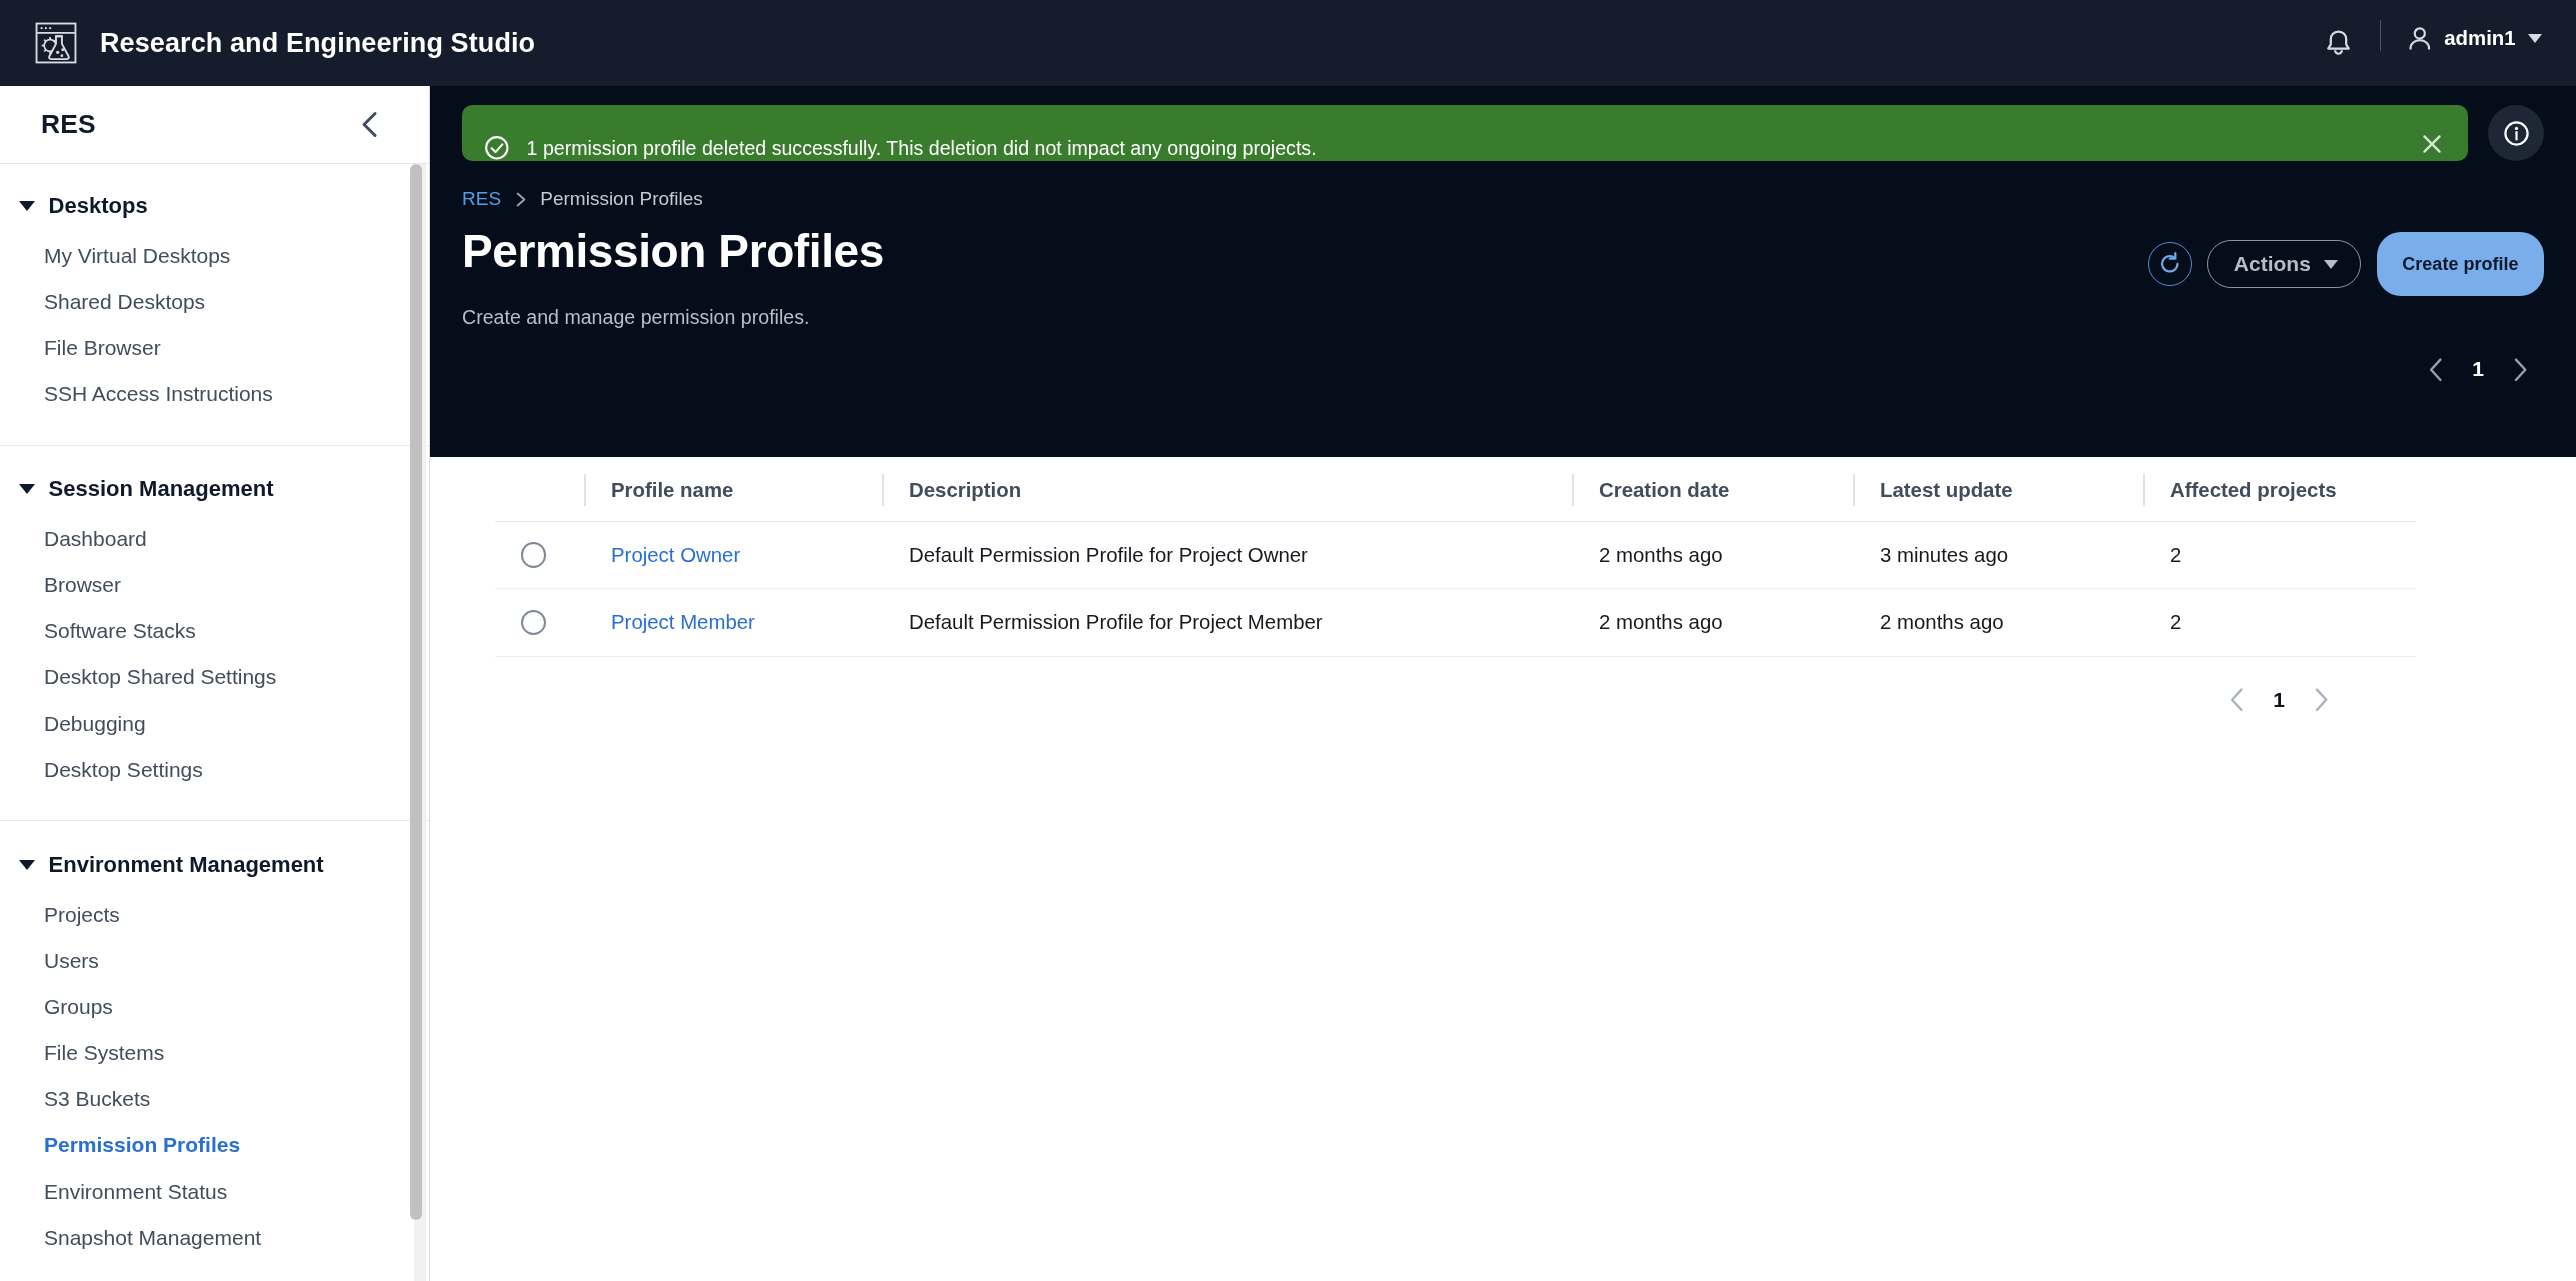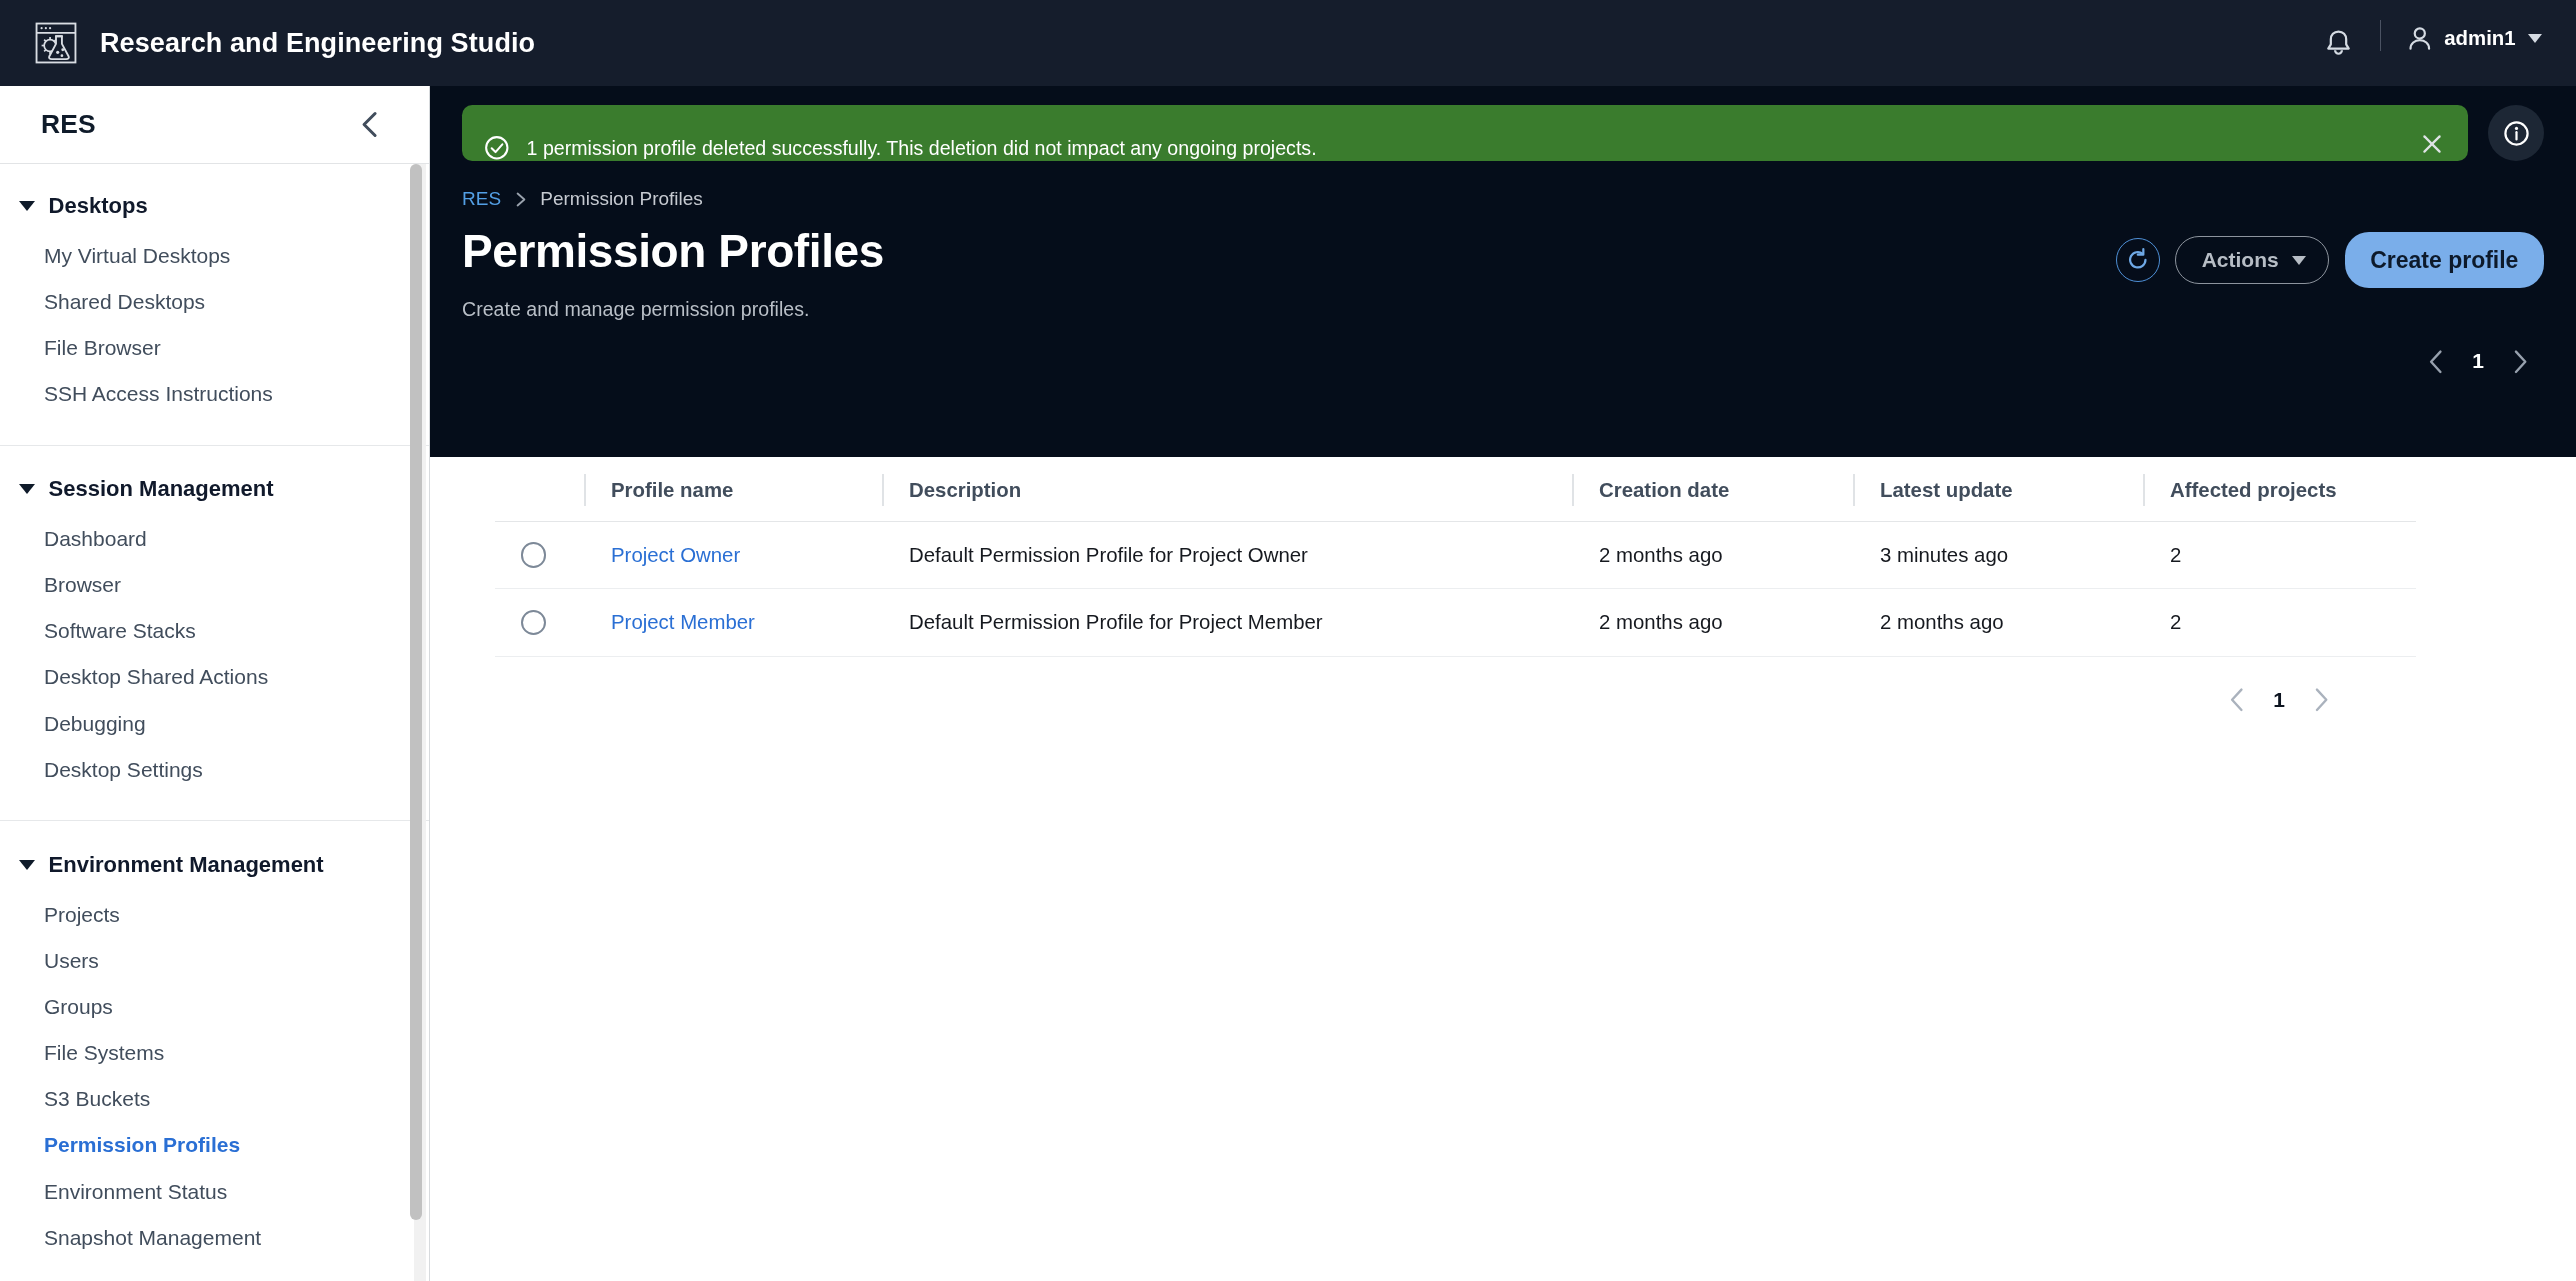--- a/index.html
+++ b/index.html
@@ -148,22 +148,22 @@
     background: transparent; color: #b7bdc5; font-size: 21px; font-weight: bold;
     display: flex; align-items: center; gap: 13.6px;
     padding: 0 22px 0 25.6px; white-space: nowrap;
   }
   .btn-caret {
     width: 0; height: 0;
     border-left: 7.7px solid transparent; border-right: 7.7px solid transparent;
     border-top: 9.4px solid #b7bdc5;
   }
   .btn-create {
-    height: 56px; border-radius: 24px; background: #7aaeea; color: #0d1a2b;
-    font-size: 23px; font-weight: bold; display: flex; align-items: center;
+    height: 64px; border-radius: 24px; background: #7aaeea; color: #0d1a2b;
+    font-size: 18px; font-weight: bold; display: flex; align-items: center;
     padding: 0 25.6px; white-space: nowrap; border: none;
   }
 
   .pager {
     display: flex; align-items: center; justify-content: flex-end; gap: 22px;
     padding: 25.6px 41px 0 0;
   }
   .pg-chev { width: 29px; height: 29px; display: flex; align-items: center; justify-content: center; }
   .pg-num { font-size: 21px; font-weight: bold; }
   .pager-dark .pg-num { color: #ffffff; }
@@ -283,21 +283,21 @@
         </div>
 
         <div class="nav-group">
           <div class="group-head">
             <span class="tri"></span>
             <span class="group-label">Session Management</span>
           </div>
           <a class="nav-item">Dashboard</a>
           <a class="nav-item">Browser</a>
           <a class="nav-item">Software Stacks</a>
-          <a class="nav-item">Desktop Shared Actions</a>
+          <a class="nav-item">Desktop Shared Settings</a>
           <a class="nav-item">Debugging</a>
           <a class="nav-item">Desktop Settings</a>
         </div>
 
         <div class="nav-group">
           <div class="group-head">
             <span class="tri"></span>
             <span class="group-label">Environment Management</span>
           </div>
           <a class="nav-item">Projects</a>

